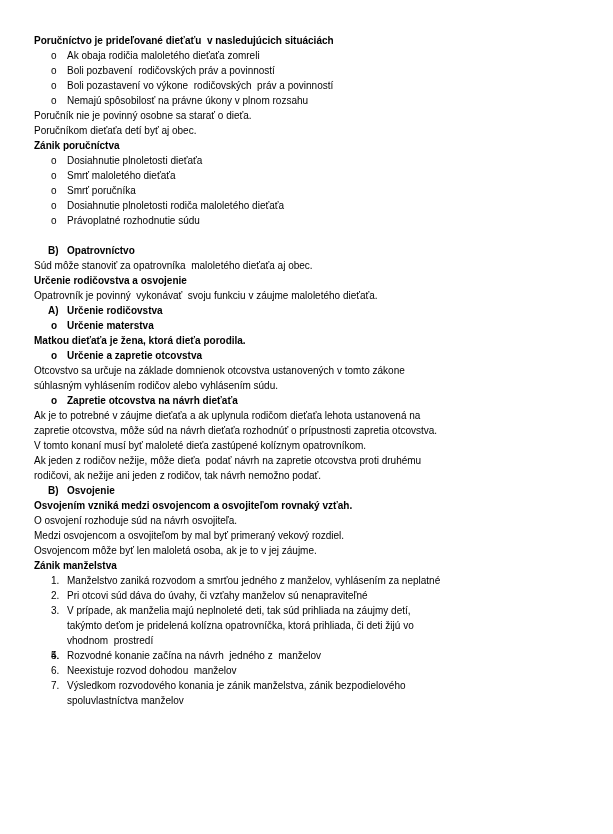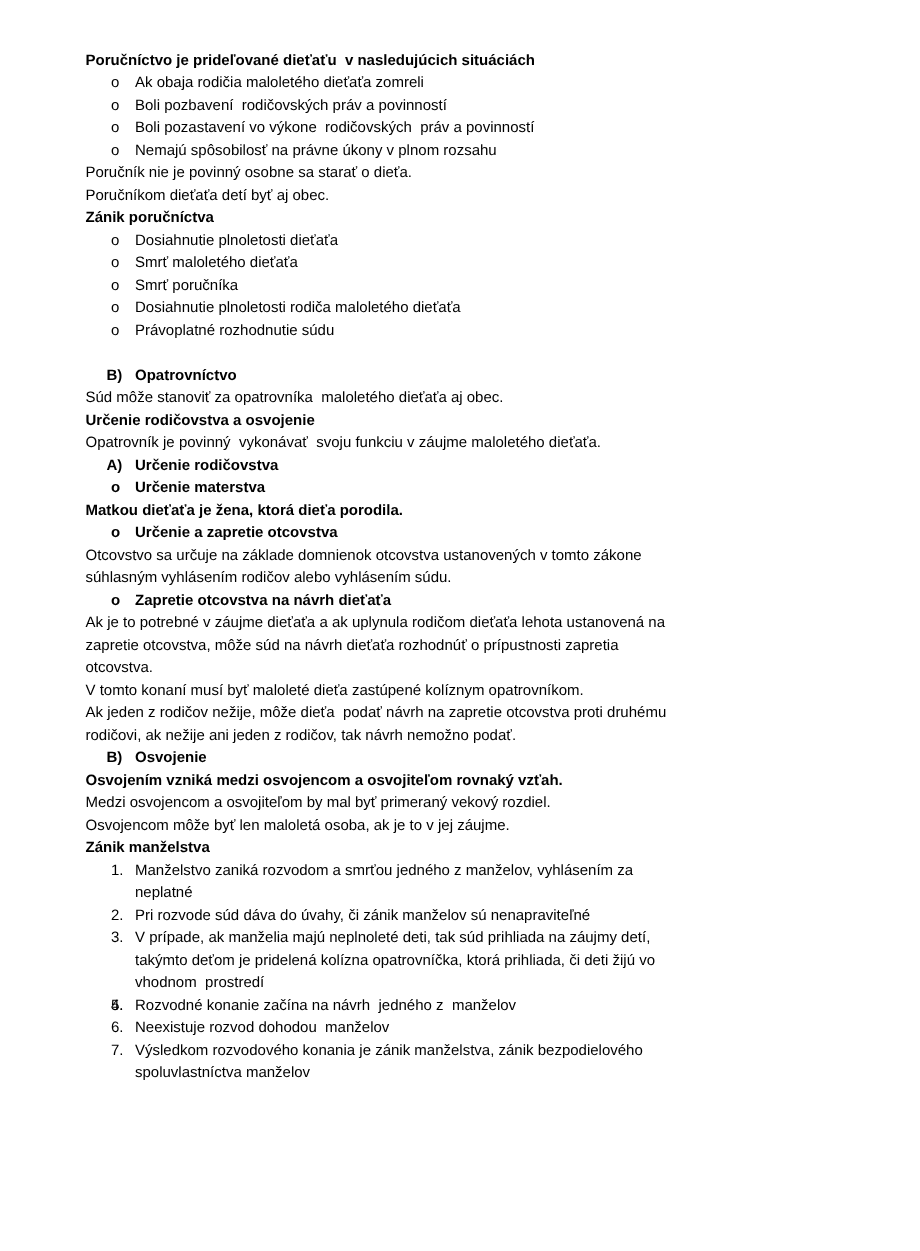--- a/index.html
+++ b/index.html
@@ -6,21 +6,21 @@
   html, body { background: #ffffff; }
   body {
     width: 613px; height: 834px; overflow: hidden;
     font-family: "Liberation Sans", sans-serif;
     color: #000000;
   }
   .page {
     position: relative;
     width: 493px; height: 834px;
     background: #ffffff;
-    padding: 33px 48px 0 57px;
+    padding: 33px 48px 0 34px;
   }
   .line {
     font-size: 10px;
     line-height: 15px;
     max-width: 502px;
   }
   .line .txt { white-space: pre-wrap; }
   .bold { font-weight: bold; }
   .bullet-bold { font-weight: bold; }
   .letter { font-weight: bold; }
@@ -56,24 +56,25 @@
       <div class="line bullet-bold item"><span class="marker">o</span><span class="txt">Určenie materstva</span></div>
       <div class="line bold"><span class="txt">Matkou dieťaťa je žena, ktorá dieťa porodila.</span></div>
       <div class="line bullet-bold item"><span class="marker">o</span><span class="txt">Určenie a zapretie otcovstva</span></div>
       <div class="line plain"><span class="txt">Otcovstvo sa určuje na základe domnienok otcovstva ustanovených v tomto zákone súhlasným vyhlásením rodičov alebo vyhlásením súdu.</span></div>
       <div class="line bullet-bold item"><span class="marker">o</span><span class="txt">Zapretie otcovstva na návrh dieťaťa</span></div>
       <div class="line plain"><span class="txt">Ak je to potrebné v záujme dieťaťa a ak uplynula rodičom dieťaťa lehota ustanovená na zapretie otcovstva, môže súd na návrh dieťaťa rozhodnúť o prípustnosti zapretia otcovstva.</span></div>
       <div class="line plain"><span class="txt">V tomto konaní musí byť maloleté dieťa zastúpené kolíznym opatrovníkom.</span></div>
       <div class="line plain"><span class="txt">Ak jeden z rodičov nežije, môže dieťa  podať návrh na zapretie otcovstva proti druhému rodičovi, ak nežije ani jeden z rodičov, tak návrh nemožno podať.</span></div>
       <div class="line letter item"><span class="marker">B)</span><span class="txt">Osvojenie</span></div>
       <div class="line bold"><span class="txt">Osvojením vzniká medzi osvojencom a osvojiteľom rovnaký vzťah.</span></div>
+      <div class="line plain"><span class="txt">O osvojení rozhoduje súd na návrh osvojiteľa.</span></div>
       <div class="line plain"><span class="txt">Medzi osvojencom a osvojiteľom by mal byť primeraný vekový rozdiel.</span></div>
       <div class="line plain"><span class="txt">Osvojencom môže byť len maloletá osoba, ak je to v jej záujme.</span></div>
       <div class="line bold"><span class="txt">Zánik manželstva</span></div>
       <div class="line number item"><span class="marker">1.</span><span class="txt">Manželstvo zaniká rozvodom a smrťou jedného z manželov, vyhlásením za neplatné</span></div>
-      <div class="line number item"><span class="marker">2.</span><span class="txt">Pri rozvode súd dáva do úvahy, či zánik manželov sú nenapraviteľné</span></div>
+      <div class="line number item"><span class="marker">2.</span><span class="txt">Pri otcovi súd dáva do úvahy, či vzťahy manželov sú nenapraviteľné</span></div>
       <div class="line number item"><span class="marker">3.</span><span class="txt">V prípade, ak manželia majú neplnoleté deti, tak súd prihliada na záujmy detí, takýmto deťom je pridelená kolízna opatrovníčka, ktorá prihliada, či deti žijú vo vhodnom  prostredí</span></div>
       <div class="line number item"><span class="marker">4.</span></div>
       <div class="line number item"><span class="marker">5.</span><span class="txt">Rozvodné konanie začína na návrh  jedného z  manželov</span></div>
       <div class="line number item"><span class="marker">6.</span><span class="txt">Neexistuje rozvod dohodou  manželov</span></div>
       <div class="line number item"><span class="marker">7.</span><span class="txt">Výsledkom rozvodového konania je zánik manželstva, zánik bezpodielového spoluvlastníctva manželov</span></div>
     </div>
 </div>
 
 </body></html>

